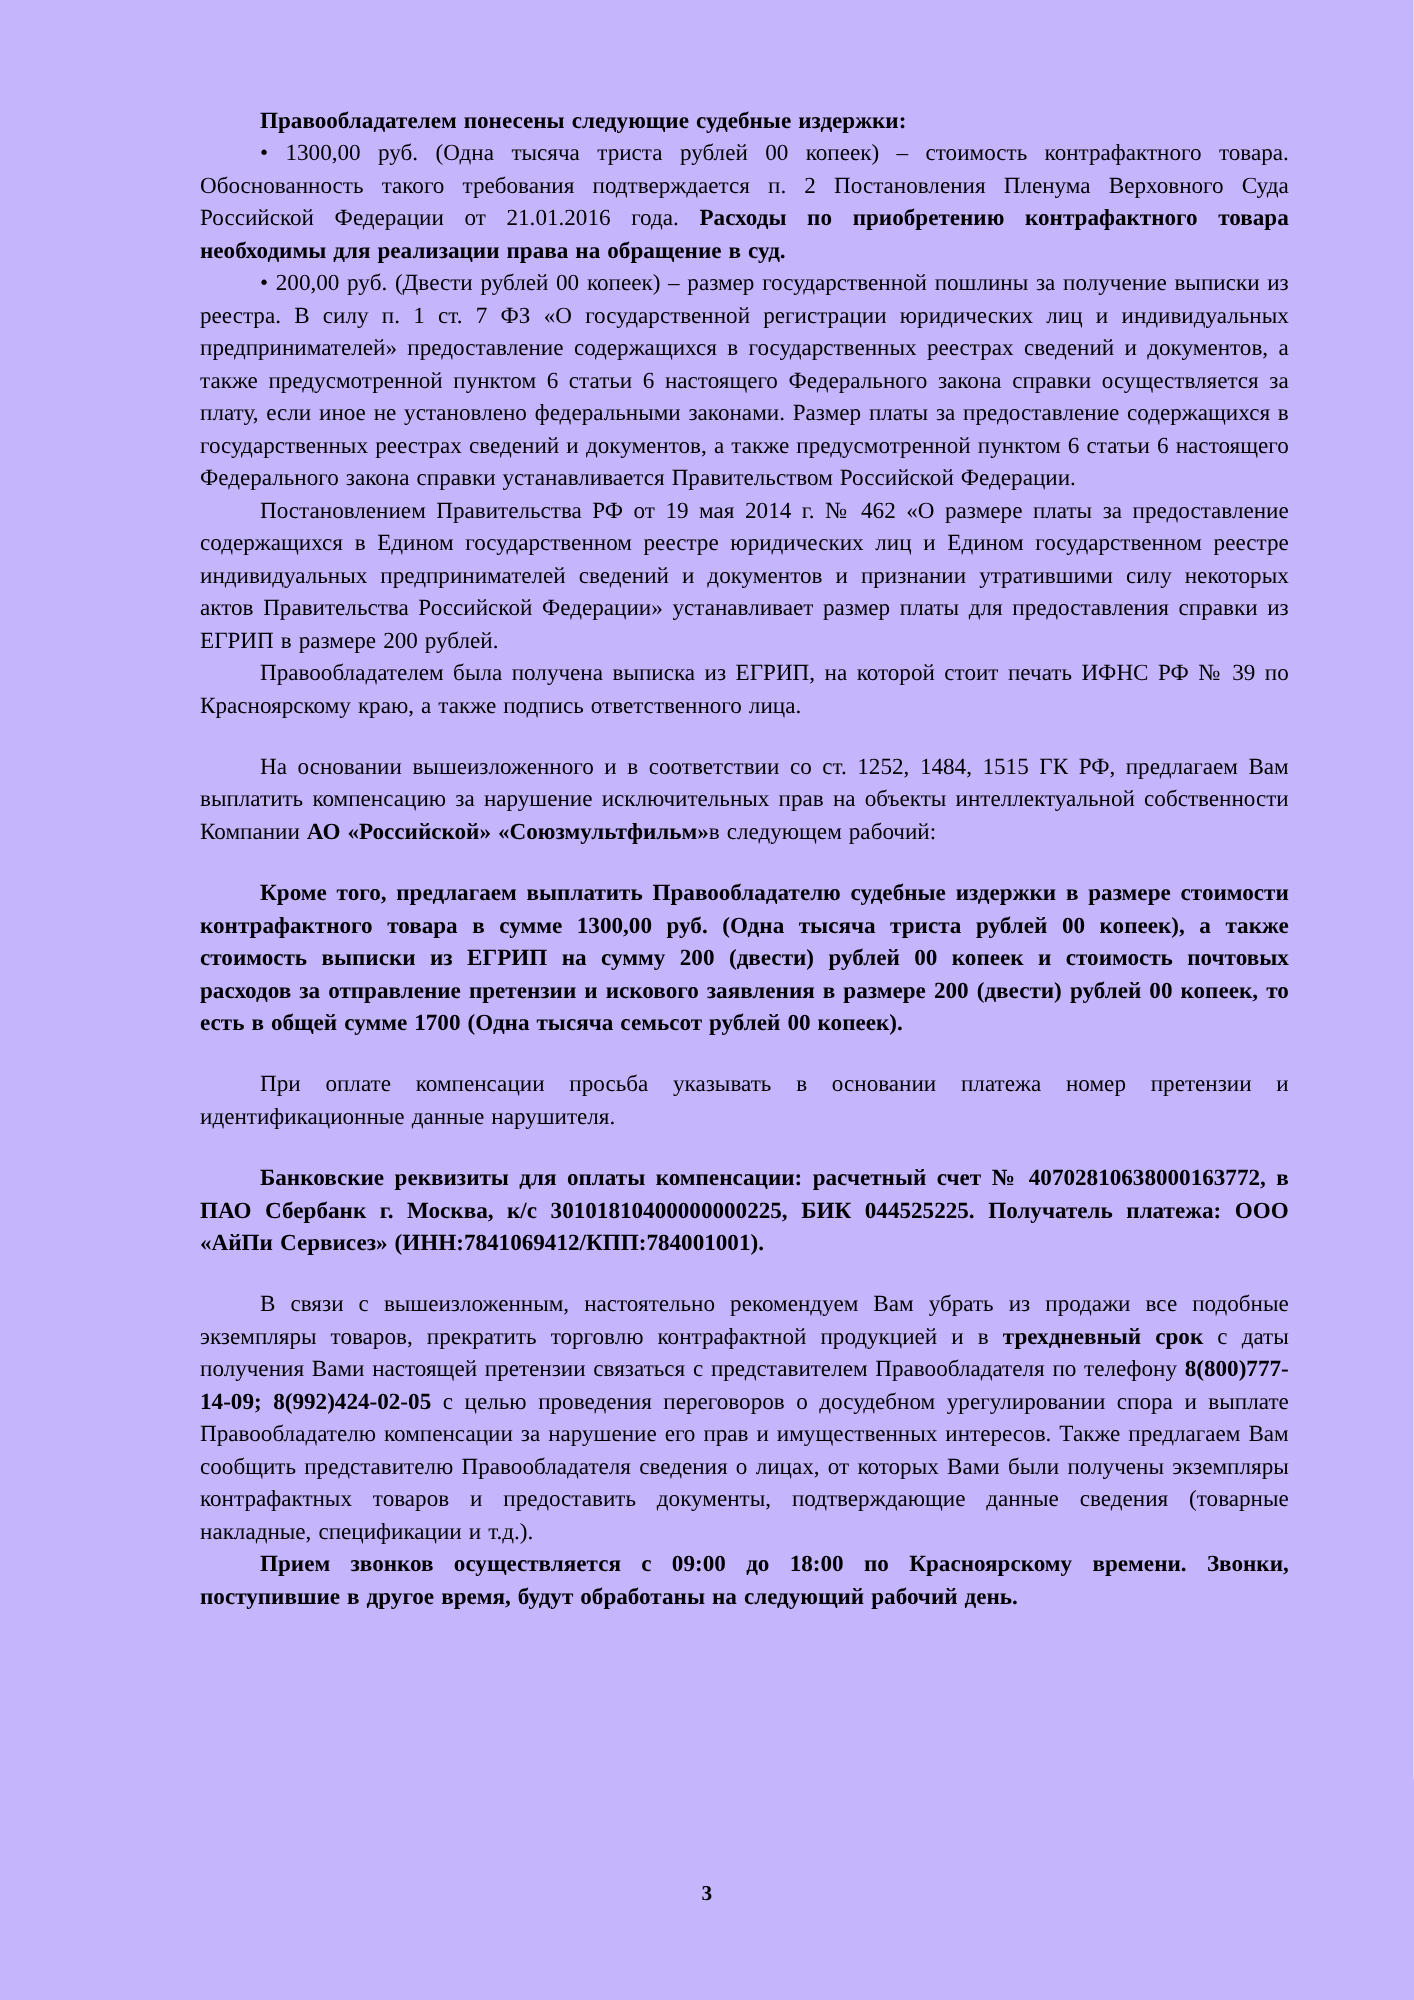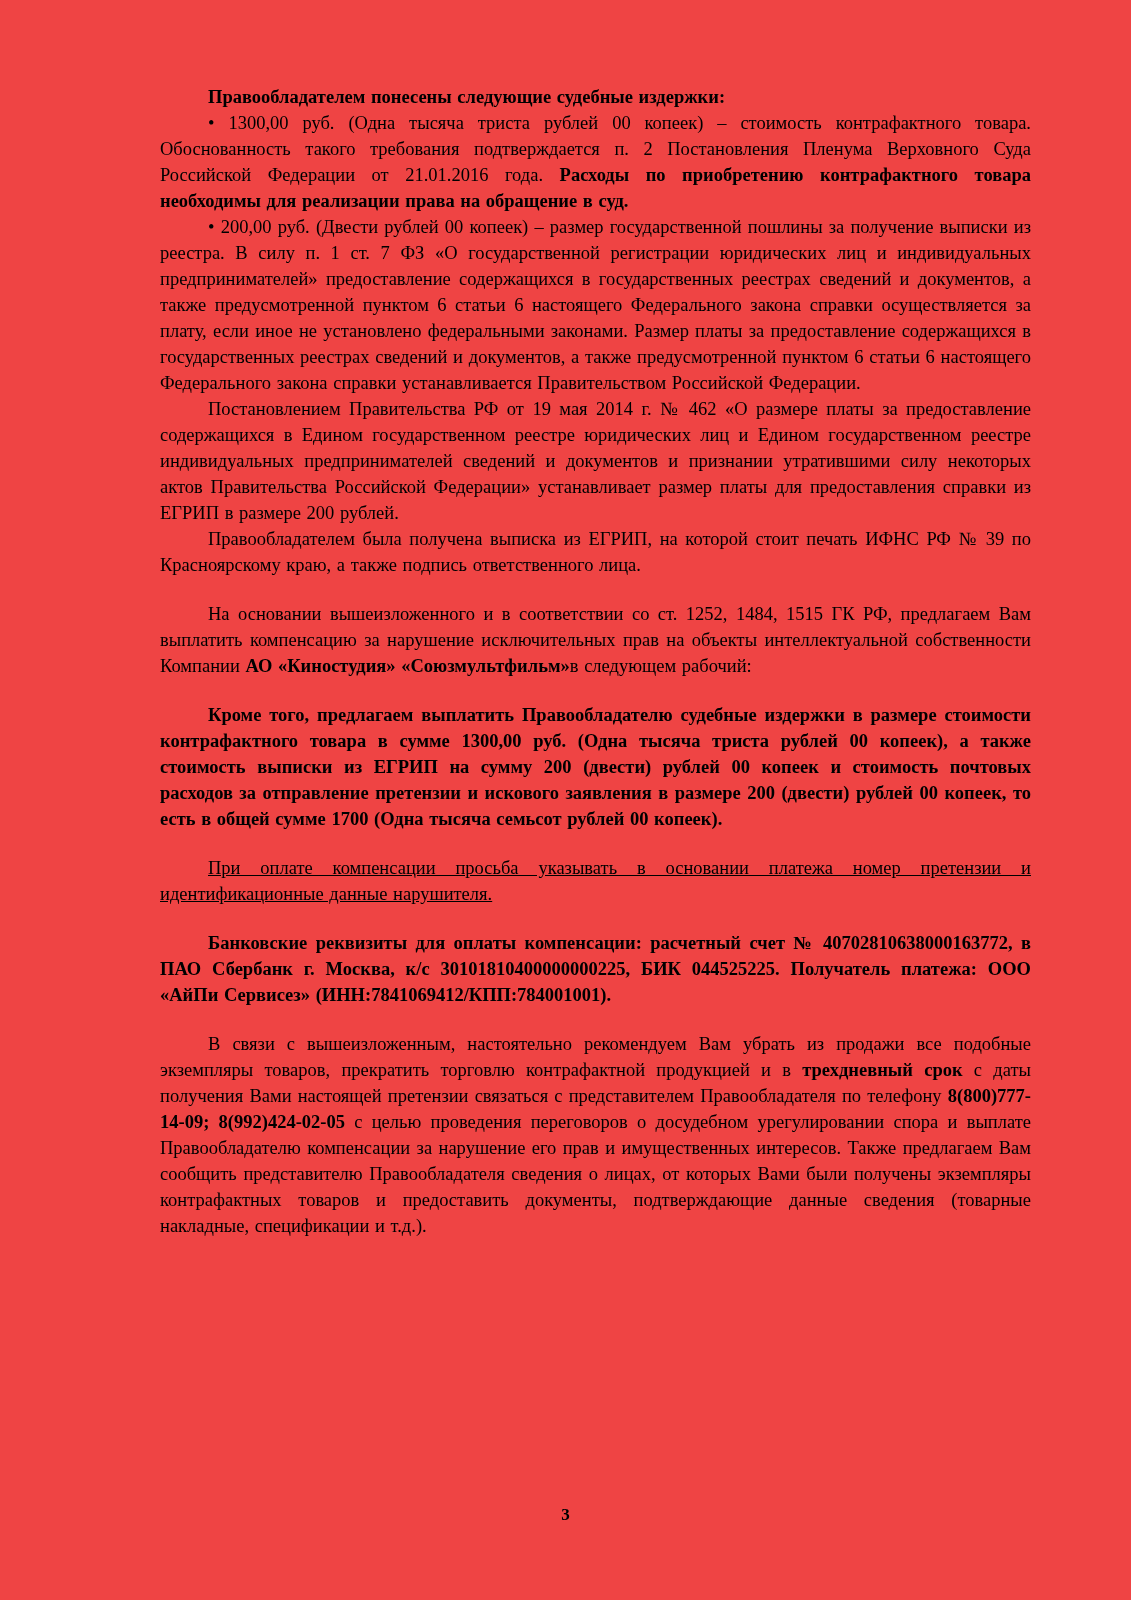--- a/index.html
+++ b/index.html
@@ -1,39 +1,39 @@
 <!DOCTYPE html>
 <html><head>
 <meta charset="utf-8">
 <style>
   html, body { margin: 0; padding: 0; background: #ffffff; }
   .page {
     position: relative;
     width: 1131px;
     height: 1600px;
-    background: #ef4444;
+    background: #c4b5fd;
     color: #000000;
     font-family: "Liberation Serif", "DejaVu Serif", serif;
     overflow: hidden;
     box-sizing: border-box;
     padding: 84px 100px 0 160px;
   }
   .para {
     margin: 0;
     font-size: 18.5px;
     line-height: 26px;
     text-align: justify;
     text-indent: 48px;
     color: #000000;
     word-spacing: 1px;
   }
   .sp { margin-top: 23px; }
   .b  { font-weight: bold; }
   .bi { font-weight: bold; font-style: italic; }
-  .u  { text-decoration: underline; }
+  .u  { }
   .num {
     display: inline-block;
     width: 70px;
     text-indent: 0;
   }
   .footer {
     position: absolute;
     left: 0;
     right: 0;
     top: 1505px;
@@ -53,27 +53,28 @@
 
   <p class="para"><span>• 1300,00 руб. (Одна тысяча триста рублей 00 копеек) – стоимость контрафактного товара. Обоснованность такого требования подтверждается п. 2 Постановления Пленума Верховного Суда Российской Федерации от 21.01.2016 года. </span><span class="b">Расходы по приобретению контрафактного товара необходимы для реализации права на обращение в суд.</span></p>
 
   <p class="para"><span>• 200,00 руб. (Двести рублей 00 копеек) – размер государственной пошлины за получение выписки из реестра. В силу п. 1 ст. 7 ФЗ «О государственной регистрации юридических лиц и индивидуальных предпринимателей» предоставление содержащихся в государственных реестрах сведений и документов, а также предусмотренной пунктом 6 статьи 6 настоящего Федерального закона справки осуществляется за плату, если иное не установлено федеральными законами. Размер платы за предоставление содержащихся в государственных реестрах сведений и документов, а также предусмотренной пунктом 6 статьи 6 настоящего Федерального закона справки устанавливается Правительством Российской Федерации.</span></p>
 
   <p class="para"><span>Постановлением Правительства РФ от 19 мая 2014 г. № 462  «О размере платы за предоставление содержащихся в Едином государственном реестре юридических лиц и Едином государственном реестре индивидуальных предпринимателей сведений и документов и признании утратившими силу некоторых актов Правительства Российской Федерации» устанавливает размер платы для предоставления справки из ЕГРИП в размере 200 рублей.</span></p>
 
   <p class="para"><span>Правообладателем была получена выписка из ЕГРИП, на которой стоит печать ИФНС РФ № 39 по Красноярскому краю, а также подпись ответственного лица.</span></p>
 
 
-  <p class="para sp"><span>На основании вышеизложенного и в соответствии со ст. 1252,  1484, 1515  ГК РФ, предлагаем Вам выплатить компенсацию за нарушение исключительных прав на объекты интеллектуальной собственности Компании </span><span class="b">АО «Киностудия» «Союзмультфильм»</span><span>в следующем рабочий:</span></p>
+  <p class="para sp"><span>На основании вышеизложенного и в соответствии со ст. 1252,  1484, 1515  ГК РФ, предлагаем Вам выплатить компенсацию за нарушение исключительных прав на объекты интеллектуальной собственности Компании </span><span class="b">АО «Российской» «Союзмультфильм»</span><span>в следующем рабочий:</span></p>
 
 
   <p class="para b sp"><span>Кроме того, предлагаем выплатить Правообладателю судебные издержки в размере стоимости контрафактного товара в сумме 1300,00 руб. (Одна тысяча триста рублей 00 копеек), а также стоимость выписки из ЕГРИП на сумму 200 (двести) рублей 00 копеек и стоимость почтовых расходов за отправление претензии и искового заявления в размере 200 (двести) рублей 00 копеек, то есть в общей сумме 1700 (Одна тысяча семьсот рублей 00 копеек).</span></p>
 
   <p class="para u sp"><span>При оплате компенсации просьба указывать в основании платежа номер претензии и идентификационные данные нарушителя.</span></p>
 
   <p class="para b sp"><span>Банковские реквизиты для оплаты компенсации: расчетный счет № 40702810638000163772, в ПАО Сбербанк г. Москва, к/с 30101810400000000225, БИК 044525225. Получатель платежа: ООО «АйПи Сервисез» (ИНН:7841069412/КПП:784001001).</span></p>
 
   <p class="para sp"><span>В связи с вышеизложенным, настоятельно рекомендуем Вам убрать из продажи все подобные экземпляры товаров, прекратить торговлю контрафактной продукцией и в </span><span class="b">трехдневный срок</span><span> с даты получения Вами настоящей претензии связаться с представителем Правообладателя по телефону </span><span class="b">8(800)777-14-09; 8(992)424-02-05</span><span> с целью проведения переговоров о досудебном урегулировании спора и выплате Правообладателю компенсации за нарушение его прав и имущественных интересов. Также предлагаем Вам сообщить представителю Правообладателя сведения о лицах, от которых Вами были получены экземпляры контрафактных товаров и предоставить документы, подтверждающие данные сведения (товарные накладные, спецификации и т.д.).</span></p>
 
+  <p class="para b"><span>Прием звонков осуществляется с 09:00 до 18:00 по Красноярскому времени. Звонки, поступившие в другое время, будут обработаны на следующий рабочий день.</span></p>
 
   <div class="footer">3</div>
 
 </div>
 
 </body></html>

